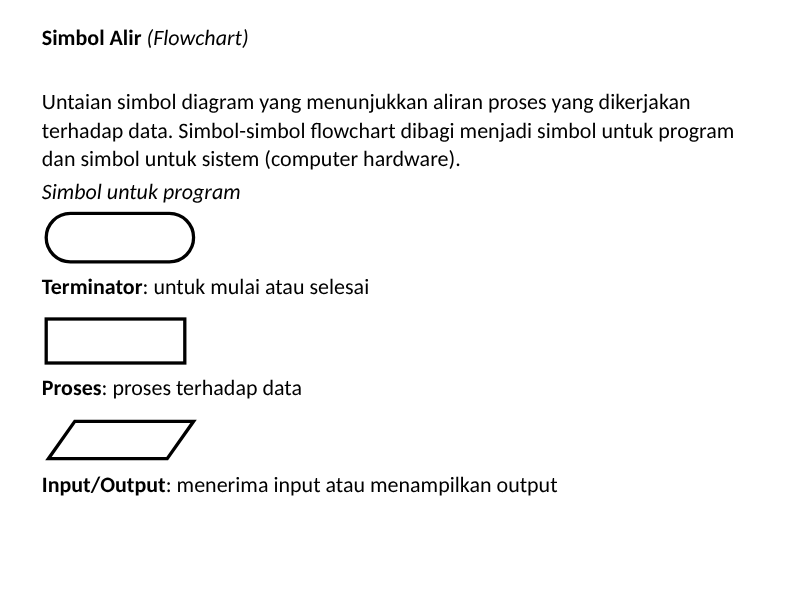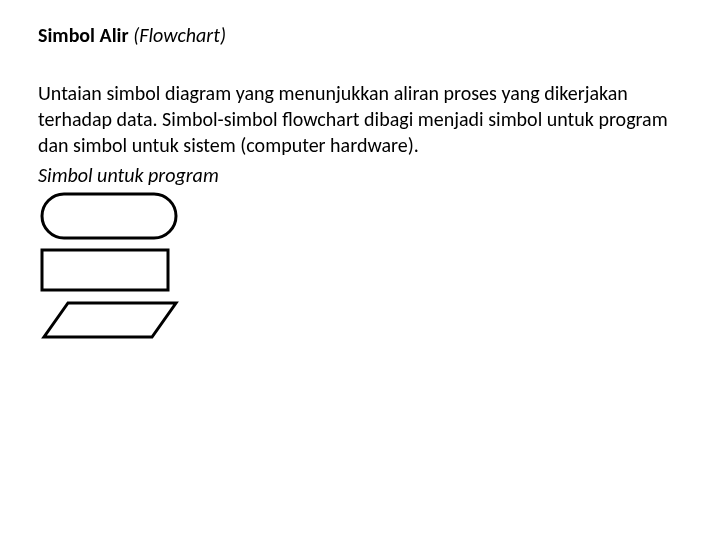--- a/index.html
+++ b/index.html
@@ -50,29 +50,38 @@
 <div class="desc">Untaian simbol diagram yang menunjukkan aliran  proses yang dikerjakan terhadap data.  Simbol-simbol flowchart dibagi menjadi simbol untuk program dan simbol untuk sistem (computer hardware).</div>
 
 <div class="subhead">Simbol untuk program</div>
 
 <div class="symbol-block">
   <div class="symbol-shape">
     <svg width="138" height="48" viewBox="0 0 138 48">
       <rect x="2" y="2" width="134" height="44" rx="22" ry="22" fill="none" stroke="#000" stroke-width="3"></rect>
     </svg>
   </div>
+  <div class="symbol-label">
+    <span class="b">Terminator</span><span>: untuk mulai atau selesai</span>
+  </div>
 </div>
 
 <div class="symbol-block">
   <div class="symbol-shape">
     <svg width="130" height="44" viewBox="0 0 130 44">
       <rect x="2" y="2" width="126" height="40" fill="none" stroke="#000" stroke-width="3"></rect>
     </svg>
+  </div>
+  <div class="symbol-label">
+    <span class="b">Proses</span><span>: proses terhadap data</span>
   </div>
 </div>
 
 <div class="symbol-block">
   <div class="symbol-shape">
     <svg width="140" height="40" viewBox="0 0 140 40">
       <polygon points="28,3 136,3 112,37 4,37" fill="none" stroke="#000" stroke-width="3"></polygon>
     </svg>
   </div>
+  <div class="symbol-label">
+    <span class="b">Input/Output</span><span>: menerima input atau menampilkan output</span>
+  </div>
 </div>
 
 </body></html>

